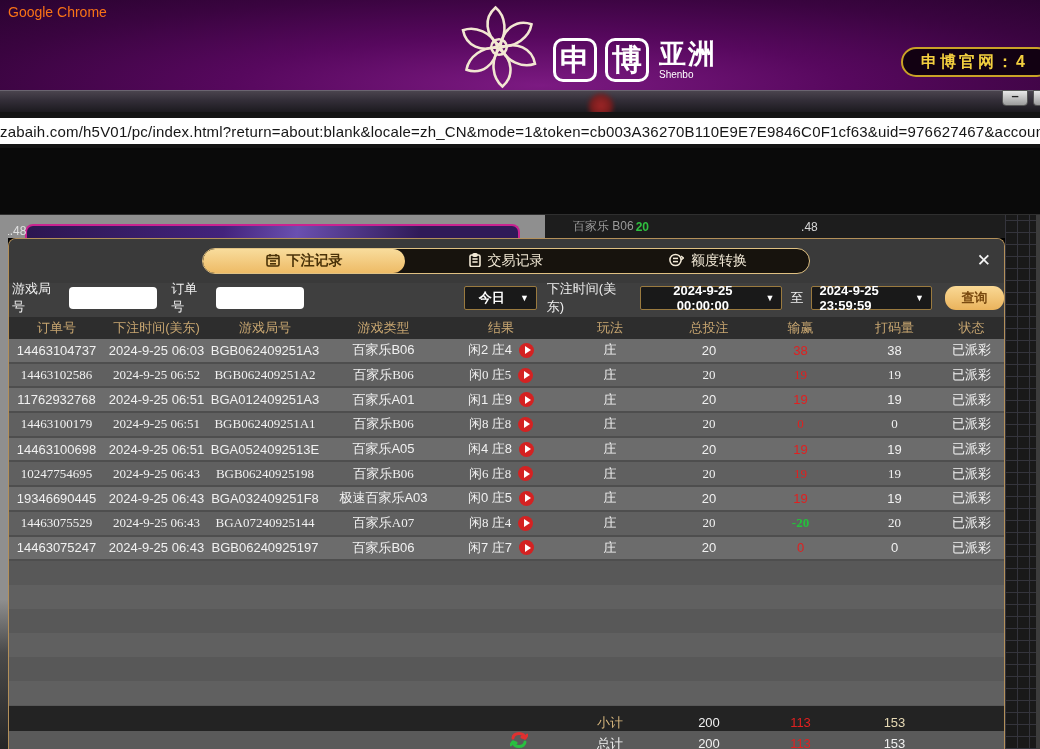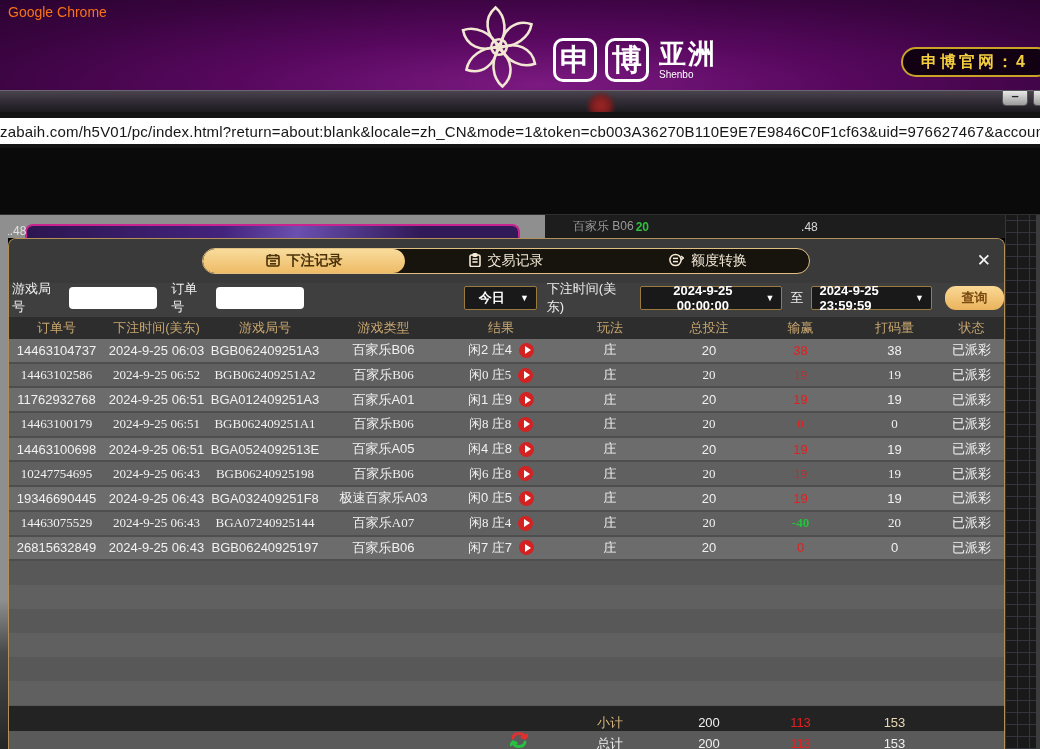--- a/index.html
+++ b/index.html
@@ -437,26 +437,26 @@
         <div class="cell">BGA07240925144</div>
         <div class="cell">百家乐A07</div>
         <div class="cell">
           <span>闲8 庄4</span>
           <span class="play-btn">
             <span class="play-tri"></span>
           </span>
         </div>
         <div class="cell">庄</div>
         <div class="cell">20</div>
-        <div class="cell green">-40</div>
+        <div class="cell green">-20</div>
         <div class="cell">20</div>
         <div class="cell">已派彩</div>
       </div>
       <div class="grid-row data-row odd">
-        <div class="cell">26815632849</div>
+        <div class="cell">14463075247</div>
         <div class="cell">2024-9-25 06:43</div>
         <div class="cell">BGB06240925197</div>
         <div class="cell">百家乐B06</div>
         <div class="cell">
           <span>闲7 庄7</span>
           <span class="play-btn">
             <span class="play-tri"></span>
           </span>
         </div>
         <div class="cell">庄</div>

